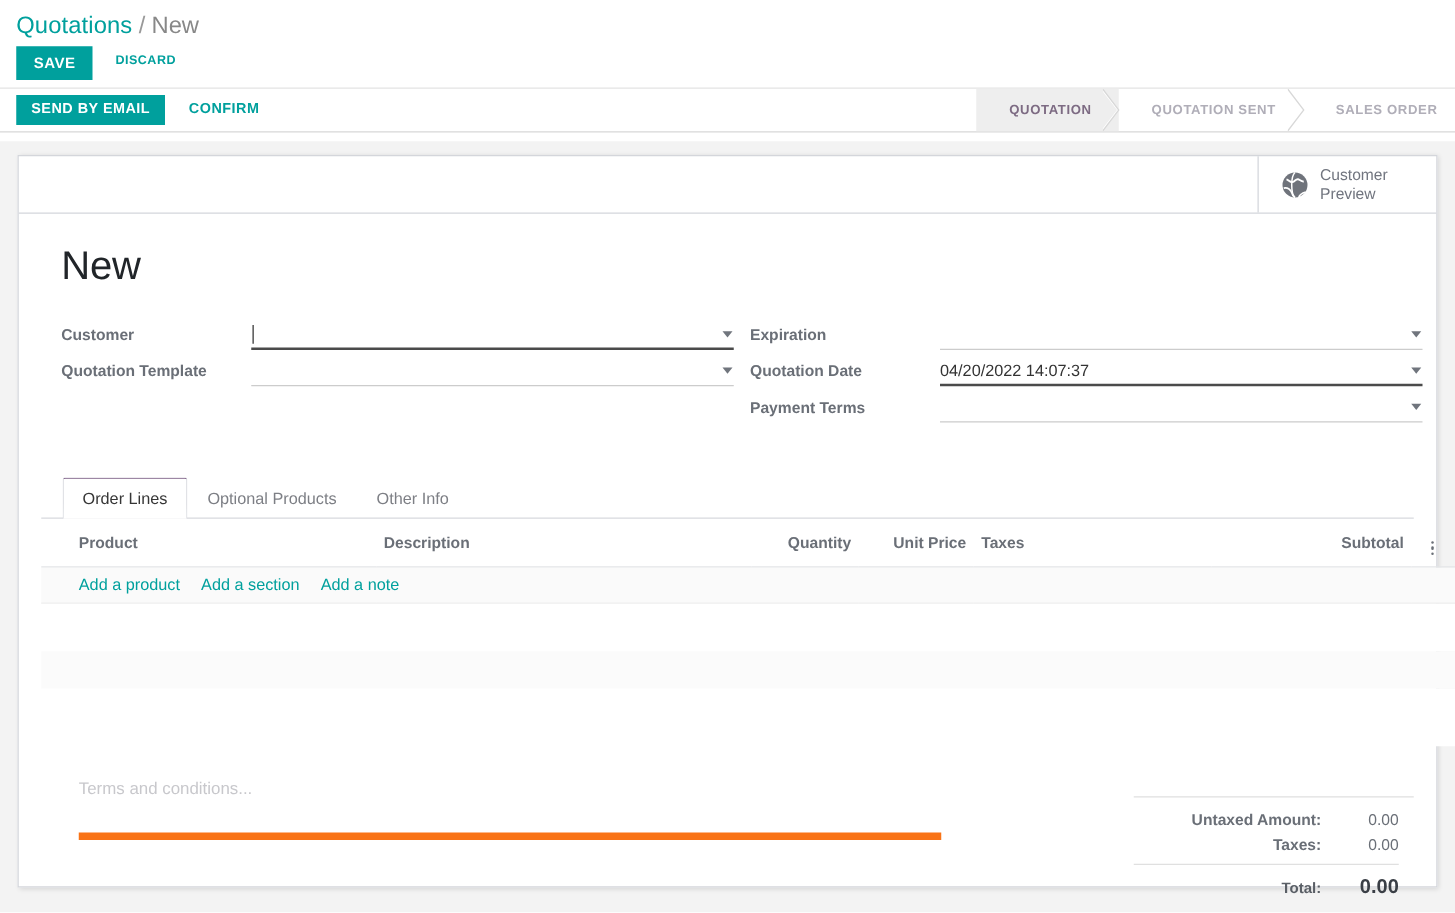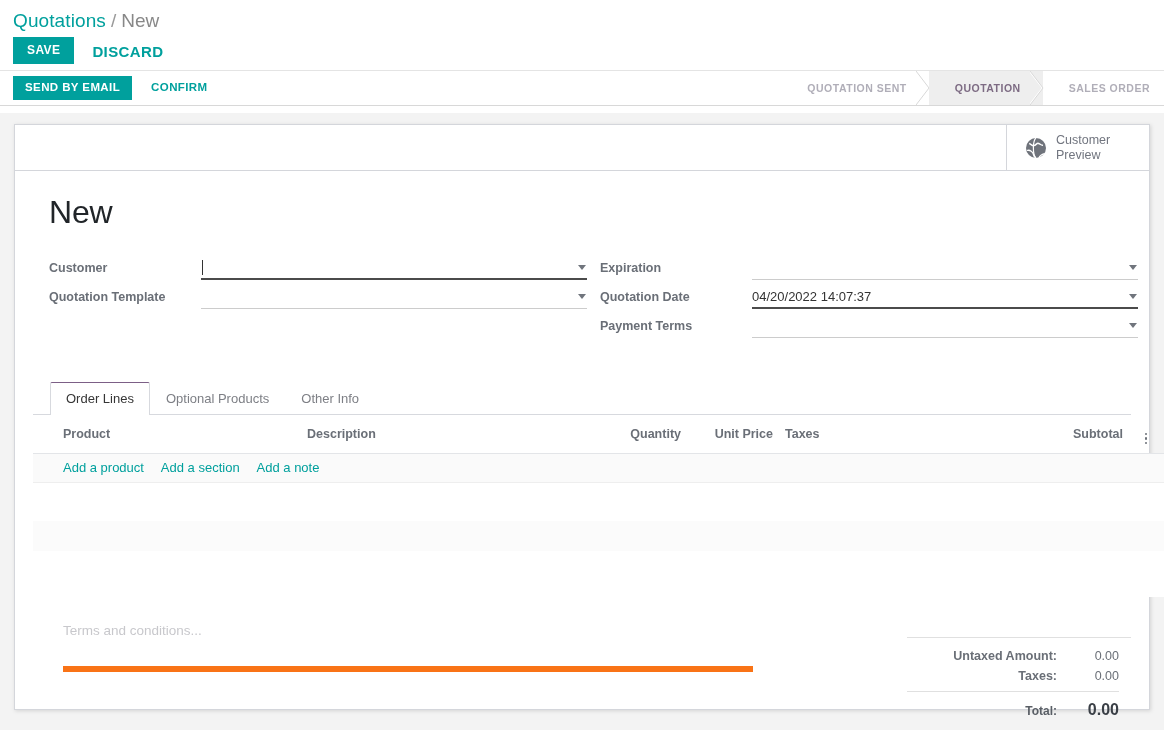--- a/index.html
+++ b/index.html
@@ -60,21 +60,21 @@
     letter-spacing: 0.4px;
     padding: 7px 14px 8px 14px;
     cursor: pointer;
     font-family: "Liberation Sans", sans-serif;
     line-height: 1;
   }
   .btn-discard {
     background: transparent;
     color: #00A09D;
     border: none;
-    font-size: 15px;
+    font-size: 10px;
     font-weight: bold;
     letter-spacing: 0.4px;
     padding: 7px 10px 8px 10px;
     margin-left: 8px;
     cursor: pointer;
     font-family: "Liberation Sans", sans-serif;
     line-height: 1;
   }
 
   
@@ -442,34 +442,34 @@
 </div>
 
 <div class="statusbar-row">
 
   <div class="sb-buttons">
     <button class="btn-primary-sb">SEND BY EMAIL</button>
     <button class="btn-link-sb">CONFIRM</button>
   </div>
 
   <div class="statusbar-stages">
-    <div class="stage">
-      <span>QUOTATION SENT</span>
-      <span class="arrow-outer">
-        <svg width="14" height="34" viewBox="0 0 14 34">
-          <path d="M0,0 L13,17 L0,34" fill="none" stroke="#d8d8d8" stroke-width="1"></path>
-        </svg>
-      </span>
-    </div>
     <div class="stage active">
       <span>QUOTATION</span>
       <span class="arrow-outer">
         <svg width="14" height="34" viewBox="0 0 14 34">
           <path d="M0,0 L13,17 L0,34 L0,32 L11.6,17 L0,2 Z" fill="#ffffff"></path>
           <path d="M0,0 L13,17 L0,34 L-30,34 L-30,0 Z" fill="#eeeeee" opacity="0"></path>
+          <path d="M0,0 L13,17 L0,34" fill="none" stroke="#d8d8d8" stroke-width="1"></path>
+        </svg>
+      </span>
+    </div>
+    <div class="stage">
+      <span>QUOTATION SENT</span>
+      <span class="arrow-outer">
+        <svg width="14" height="34" viewBox="0 0 14 34">
           <path d="M0,0 L13,17 L0,34" fill="none" stroke="#d8d8d8" stroke-width="1"></path>
         </svg>
       </span>
     </div>
     <div class="stage">
       <span>SALES ORDER</span>
     </div>
   </div>
 </div>
 

